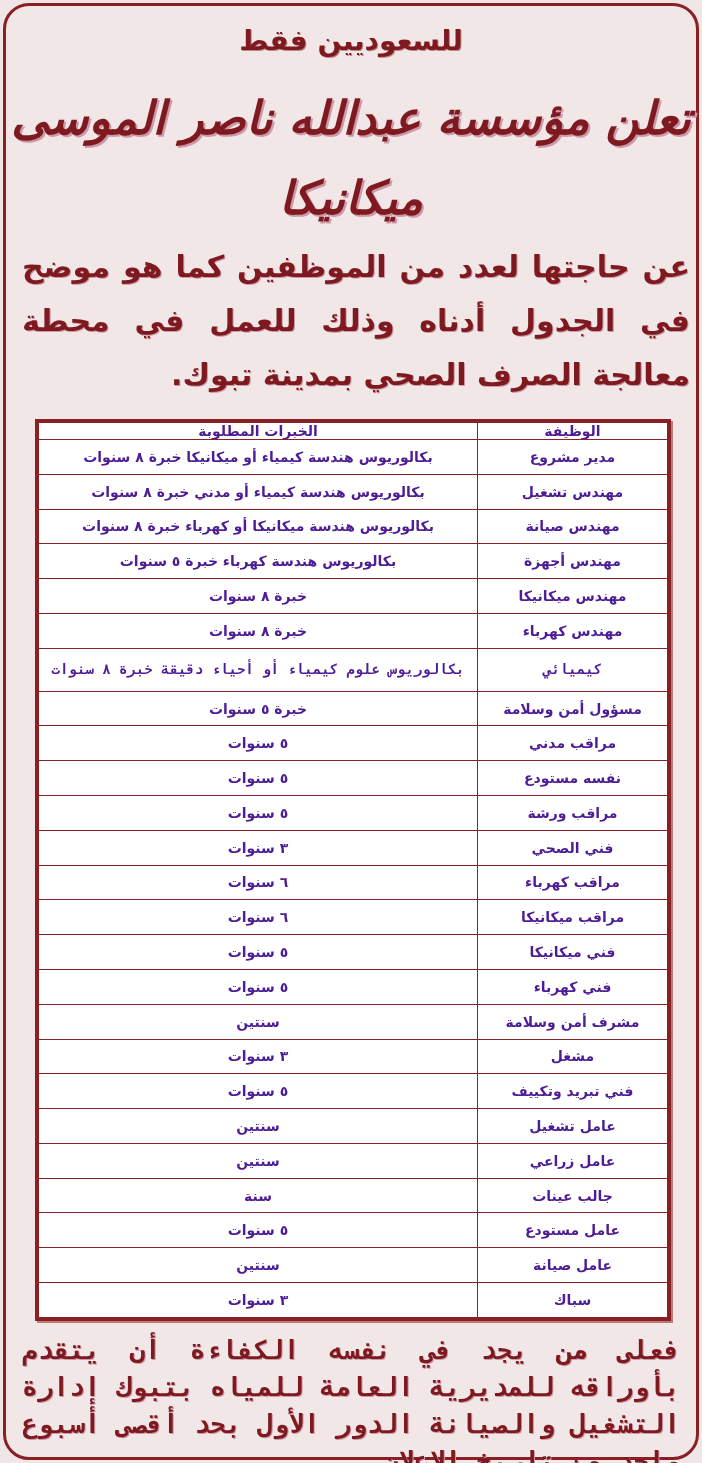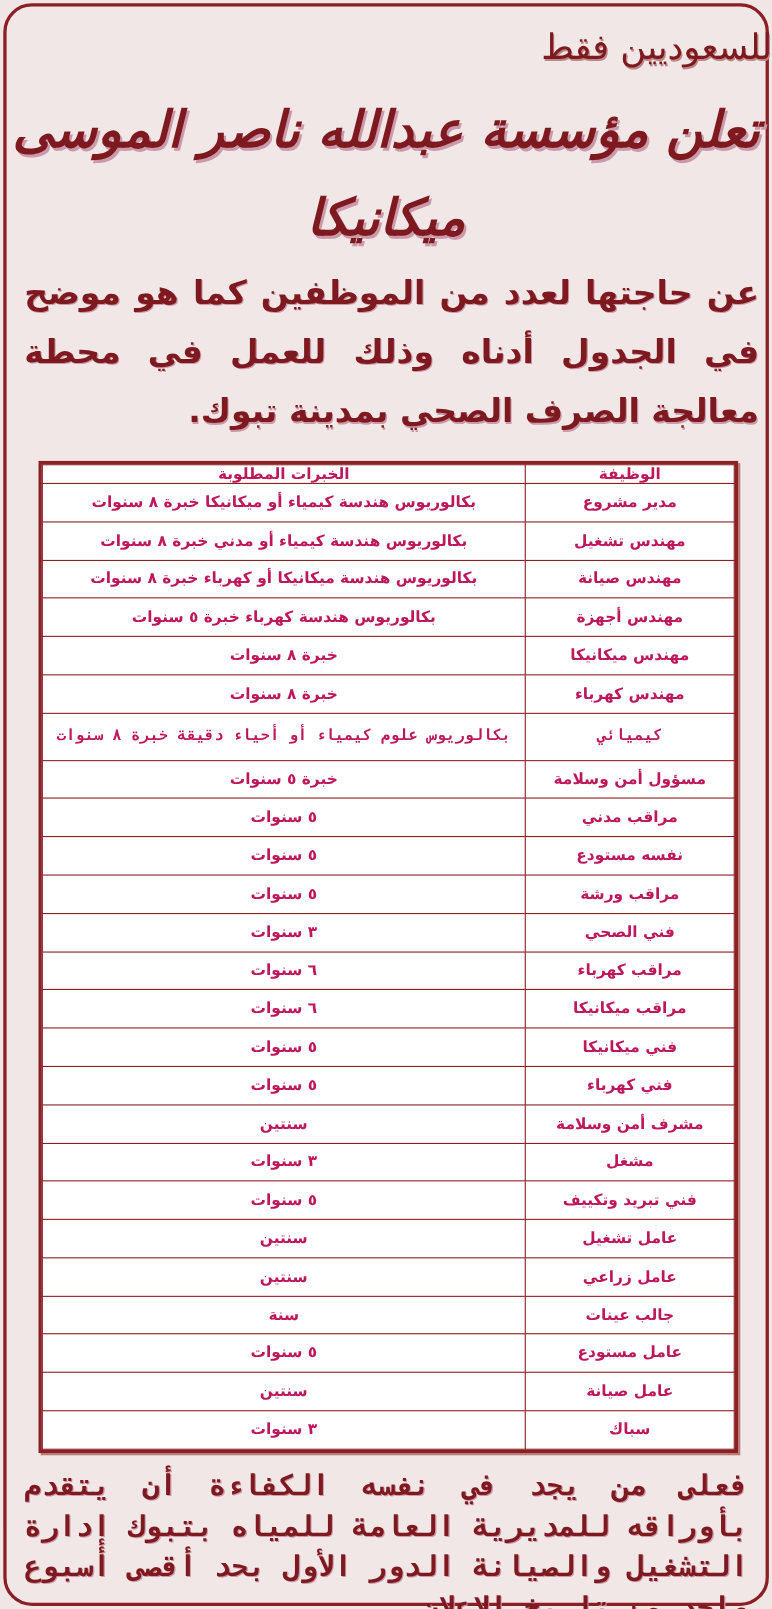--- a/index.html
+++ b/index.html
@@ -14,21 +14,21 @@
   .frame {
     position: absolute;
     left: 3px; top: 3px;
     width: 690px; height: 1451px;
     border: 3px solid #8a1f24;
     border-radius: 26px;
     background: #f2e7e7;
   }
   .hdr-small {
     position: absolute; top: 24px; left: 0; right: 0;
-    font-weight: normal; font-size: 32px;
+    text-align: center; font-weight: bold; font-size: 28px;
     color: #7e1a1f;
     text-shadow: 1px 1px 0 #b88;
   }
   .hdr-big {
     position: absolute; left: 0; right: 0;
     text-align: center; font-weight: bold; font-size: 46px;
     color: #7e1a1f;
     text-shadow: 2px 2px 0 #c9a;
     line-height: 60px;
     font-style: italic;
@@ -51,21 +51,21 @@
   }
   table {
     width: 100%; height: 100%;
     border-collapse: collapse;
     table-layout: fixed;
   }
   td, th {
     border: 1.5px solid #8a1f24;
     text-align: center; vertical-align: middle;
     font-weight: bold; font-size: 14px;
-    color: #be185d; padding: 0 4px;
+    color: #4c1d95; padding: 0 4px;
     white-space: nowrap; overflow: hidden;
   }
   th { font-size: 14px; }
   col.c-job { width: 190px; }
   tr.tall td { height: 42px; font-family: Liberation Mono, monospace; }
   .outro {
     position: absolute; top: 1334px; right: 22px; left: 22px;
     font-weight: bold; font-size: 26px; line-height: 37px;
     text-align: justify; text-align-last: right;
     color: #7e1a1f;

